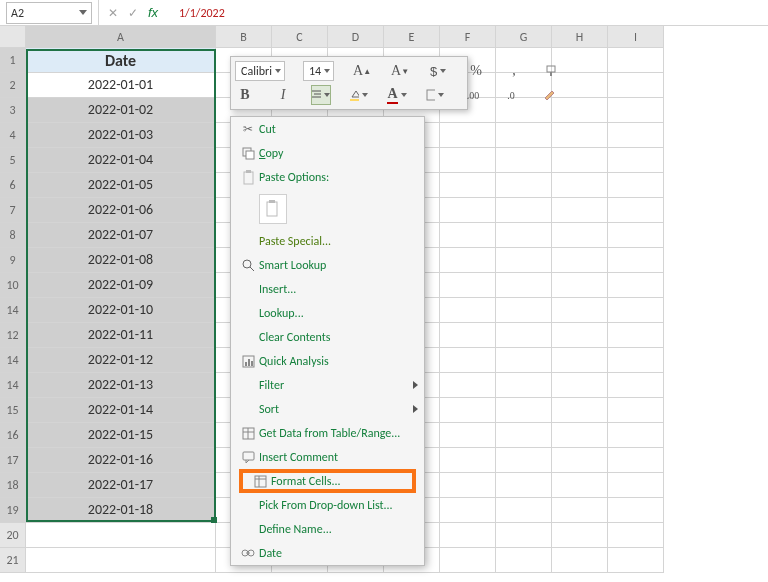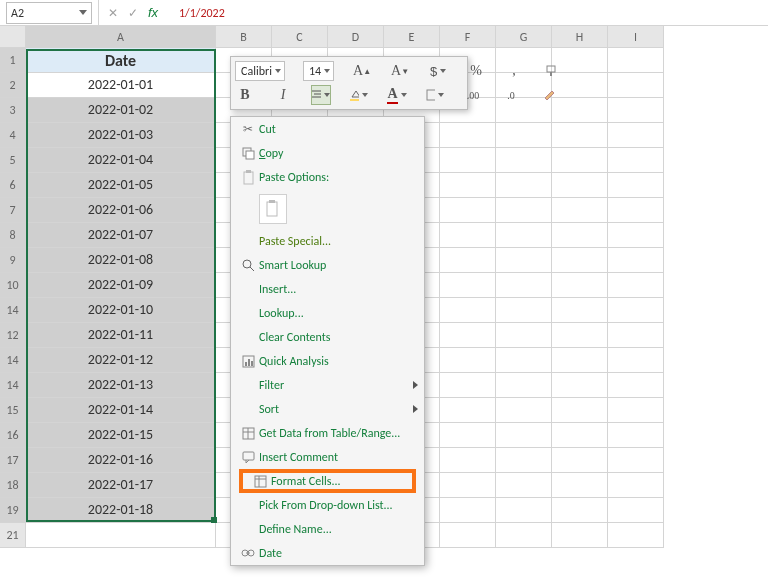--- a/index.html
+++ b/index.html
@@ -303,20 +303,32 @@
         <div class="cell"></div>
         <div class="cell"></div>
         <div class="cell"></div>
         <div class="cell"></div>
         <div class="cell"></div>
         <div class="cell"></div>
         <div class="cell"></div>
         <div class="cell"></div>
       </div>
       <div class="row">
+        <div class="rowh">20</div>
+        <div class="cell A"></div>
+        <div class="cell"></div>
+        <div class="cell"></div>
+        <div class="cell"></div>
+        <div class="cell"></div>
+        <div class="cell"></div>
+        <div class="cell"></div>
+        <div class="cell"></div>
+        <div class="cell"></div>
+      </div>
+      <div class="row">
         <div class="rowh">21</div>
         <div class="cell A"></div>
         <div class="cell"></div>
         <div class="cell"></div>
         <div class="cell"></div>
         <div class="cell"></div>
         <div class="cell"></div>
         <div class="cell"></div>
         <div class="cell"></div>
         <div class="cell"></div>

